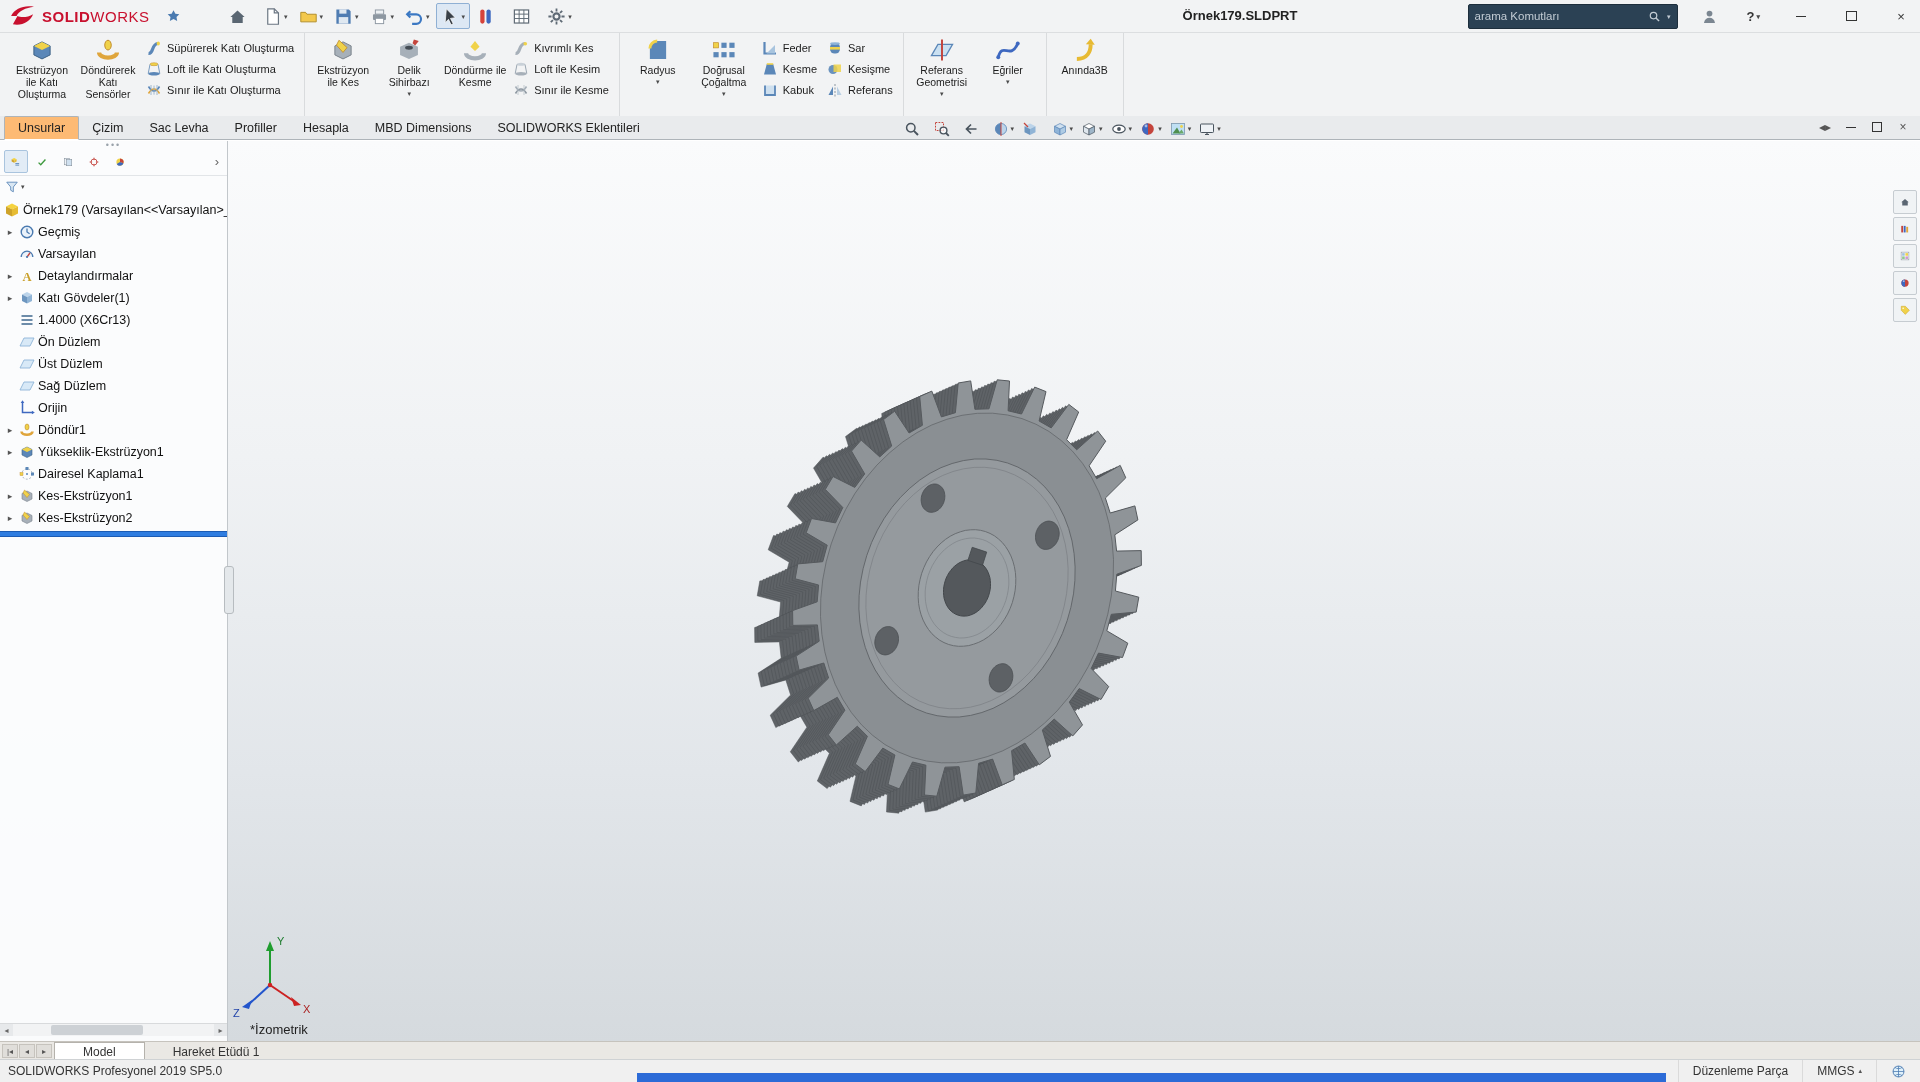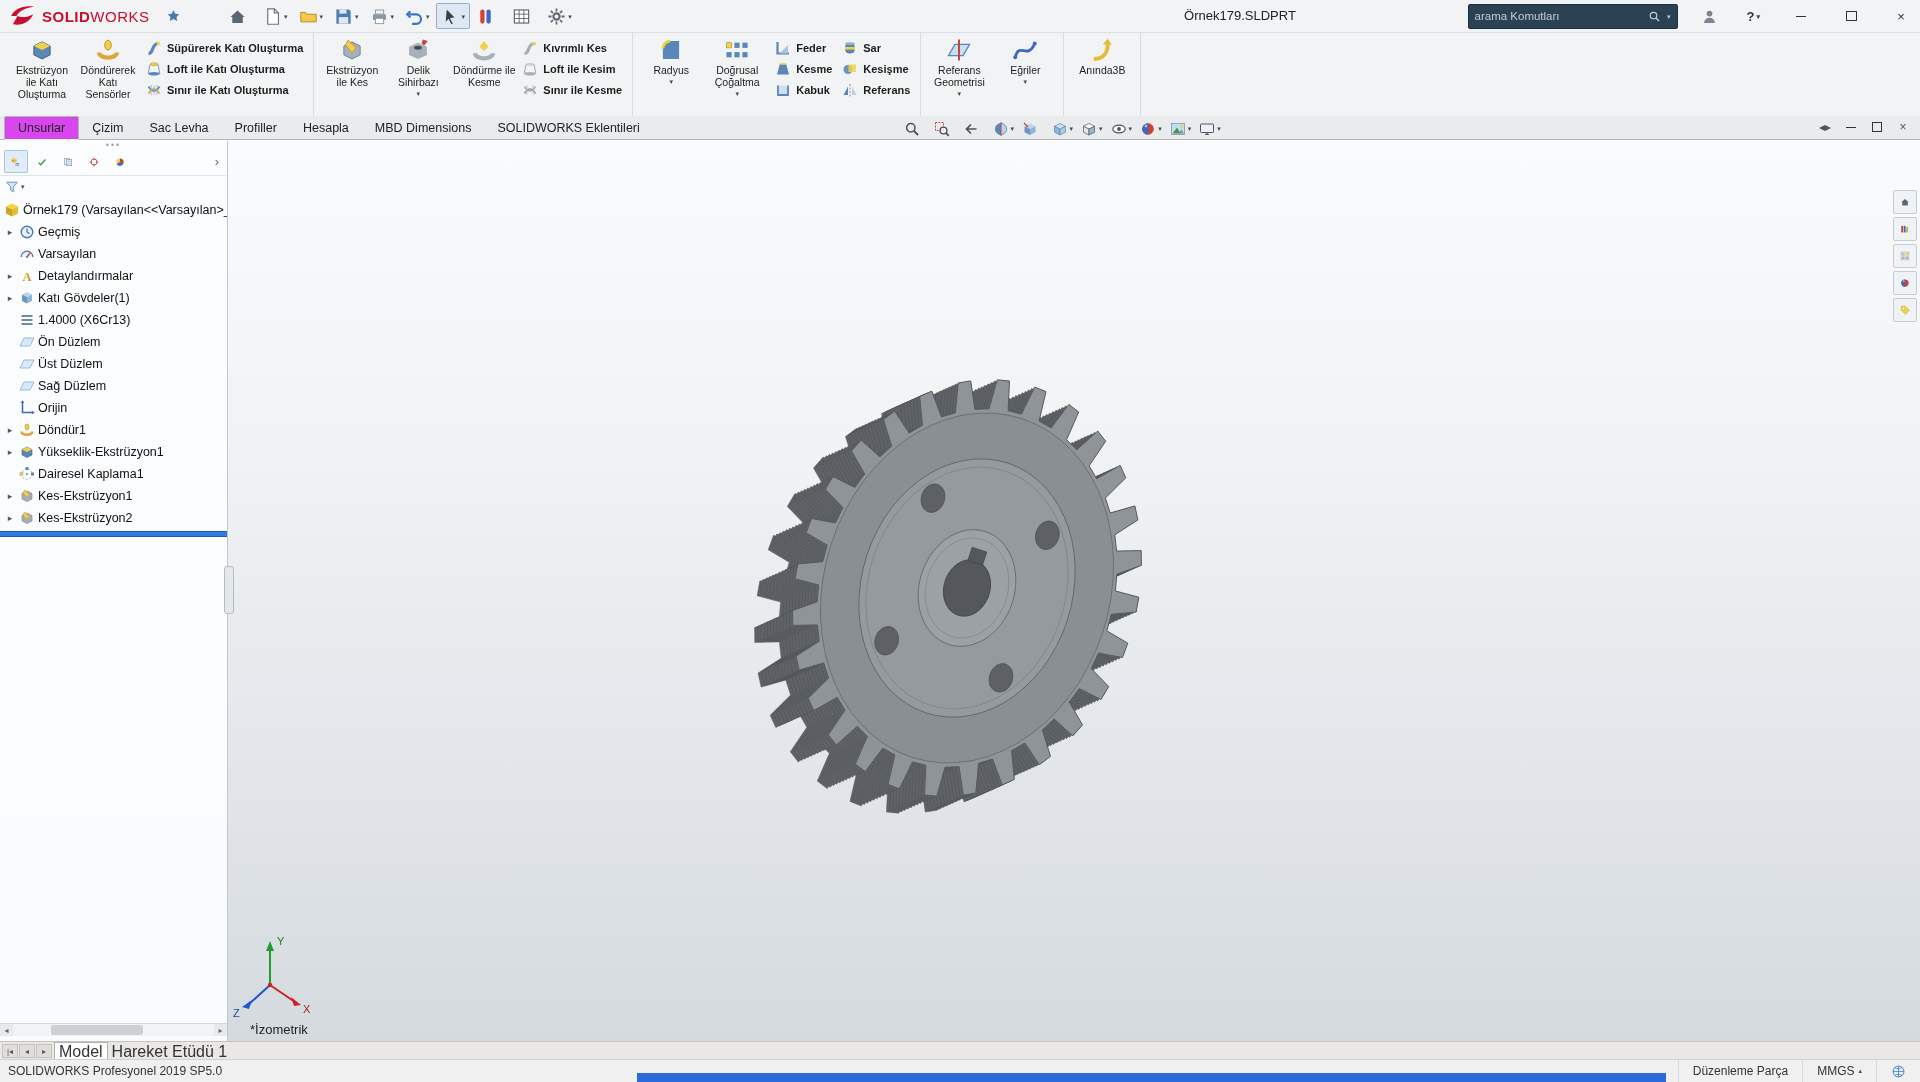--- a/index.html
+++ b/index.html
@@ -19,21 +19,21 @@
   .menubar{display:flex;align-items:center;margin-left:14px;}
   .menu-item{padding:4px 9px;font-size:13px;color:#1c1c1c;background:transparent;border:none;}
   .pin-btn{background:none;border:none;padding:0 6px;}
   .pin-btn svg{width:15px;height:15px;}
   .qat{display:flex;align-items:center;gap:1px;margin-left:36px;}
   .qat-btn{display:flex;align-items:center;height:26px;padding:0 4px;background:transparent;border:1px solid transparent;}
   .qat-btn svg{width:19px;height:19px;}
   .qat-btn .dd{margin-left:2px;}
   .qat-btn.pressed{background:#dde8f4;border:1px solid #8fb0d4;border-radius:2px;}
   .doc-title{position:absolute;left:1040px;top:0;width:400px;height:32px;line-height:32px;
-             text-align:center;font-size:13px;color:#222;}
+             text-align:center;font-size:13px;color:#222;font-weight:bold;}
   .tb-right{position:absolute;right:0;top:0;height:32px;display:flex;align-items:center;gap:20px;padding-right:4px;}
   .searchbox{display:flex;align-items:center;width:196px;height:23px;background:#2b4154;
              border:1px solid #1d2e3c;border-radius:2px;padding:0 6px;gap:6px;}
   .searchbox .stext{flex:1;font-size:11.5px;color:#c3ccd4;white-space:nowrap;overflow:hidden;}
   .searchbox svg{width:13px;height:13px;}
   .searchbox .dd{color:#c3ccd4;}
   .tb-icon{background:none;border:none;padding:0 3px;display:flex;align-items:center;}
   .tb-icon svg{width:17px;height:17px;}
   .help-btn{font-size:13px;font-weight:700;color:#333;background:none;border:none;display:flex;align-items:center;gap:2px;}
   .winbtn{width:30px;height:26px;background:none;border:none;display:flex;align-items:center;justify-content:center;font-size:13px;color:#333;}
@@ -44,28 +44,28 @@
           display:flex;align-items:stretch;padding-left:4px;box-sizing:border-box;}
   .rgroup{display:flex;align-items:stretch;padding:1px 5px;border-right:1px solid #d9dbdd;}
   .rlist{display:flex;}
   .rlarge{display:flex;flex-direction:column;align-items:center;justify-content:flex-start;
           width:66px;background:transparent;border:none;font-size:10.5px;line-height:1.12;
           color:#1c1c1c;padding:4px 1px 0;text-align:center;}
   .rlarge svg{width:26px;height:26px;margin-bottom:2px;flex:none;}
   .rlarge .dd{margin-top:1px;}
   .rcol{display:flex;flex-direction:column;justify-content:flex-start;padding-top:4px;}
   .rsmall{display:flex;align-items:center;gap:5px;height:21px;padding:0 5px;background:transparent;
-          border:none;font-size:11px;color:#1c1c1c;white-space:nowrap;font-weight:bold;}
+          border:none;font-size:11px;color:#1c1c1c;white-space:nowrap;}
   .rsmall svg{width:16px;height:16px;flex:none;}
   
   .tabstrip{position:absolute;top:116px;left:0;width:100%;height:24px;background:#e9ebed;
             border-bottom:1px solid #aeb4b9;display:flex;align-items:flex-end;z-index:28;box-sizing:border-box;}
   .tabs{display:flex;align-items:flex-end;height:100%;padding-left:4px;}
   .tab{padding:4px 13px 4px;font-size:12.5px;color:#222;background:transparent;border:none;}
-  .tab.active{background:#d946ef;border:1px solid #aeb4b9;border-bottom:1px solid #fff;
+  .tab.active{background:#fdba74;border:1px solid #aeb4b9;border-bottom:1px solid #fff;
               border-radius:2px 2px 0 0;margin-bottom:-1px;}
   .hud{position:absolute;left:900px;top:117px;height:23px;display:flex;align-items:center;z-index:31;}
   .hud-btn{display:flex;align-items:center;height:22px;padding:0 4px;background:transparent;border:none;}
   .hud-btn svg{width:16px;height:16px;}
   .hud-btn .dd{margin-left:2px;}
   .doc-controls{position:absolute;right:6px;top:117px;display:flex;align-items:center;gap:4px;z-index:31;}
   .doc-controls .winbtn{width:22px;height:20px;font-size:12px;color:#555;}
   
   .viewport{position:absolute;top:141px;left:0;right:0;bottom:40px;
             background:linear-gradient(180deg,#fafbfc 0%,#f0f2f4 35%,#e2e6ea 70%,#d5dade 100%);}
@@ -100,21 +100,21 @@
   
   .taskstrip{position:absolute;right:1px;top:190px;width:26px;display:flex;flex-direction:column;gap:3px;z-index:22;}
   .task-btn{width:24px;height:24px;background:#f0f3f5;border:1px solid #c6ccd1;border-radius:2px;
             display:flex;align-items:center;justify-content:center;}
   .task-btn svg{width:16px;height:16px;}
   
   .bottombar{position:absolute;left:0;bottom:22px;width:100%;height:18px;background:#eae8e4;
              border-top:1px solid #c6c3bd;display:flex;align-items:stretch;z-index:25;}
   .tabnav{display:flex;align-items:center;padding:0 2px;gap:1px;}
   .tabnav button{width:16px;height:14px;font-size:8px;color:#555;background:#e0deda;border:1px solid #c6c3bd;padding:0;}
-  .mtab{padding:1px 4px 0;font-size:16px;color:#333;background:transparent;border:none;display:flex;align-items:center;}
+  .mtab{padding:1px 28px 0;font-size:12px;color:#333;background:transparent;border:none;display:flex;align-items:center;}
   .mtab.active{background:#fff;border:1px solid #b5b2ac;border-bottom:none;}
   .statusbar{position:absolute;left:0;bottom:0;width:100%;height:22px;background:#f0f0f0;
              border-top:1px solid #cfd2d4;display:flex;align-items:center;z-index:26;}
   .sb-left{font-size:12px;color:#333;padding-left:8px;}
   .sb-right{margin-left:auto;display:flex;align-items:flex-end;height:100%;}
   .sb-item{display:flex;align-items:center;height:100%;padding:0 14px;border-left:1px solid #dadada;
            font-size:12px;color:#333;gap:4px;background:none;border-top:none;border-right:none;border-bottom:none;}
   .sb-item svg{width:15px;height:15px;}
   .sb-item .up{font-size:7px;color:#555;}
   .taskbar-strip{position:absolute;left:637px;bottom:0;width:1029px;height:9px;background:#2c6bd7;z-index:27;}

